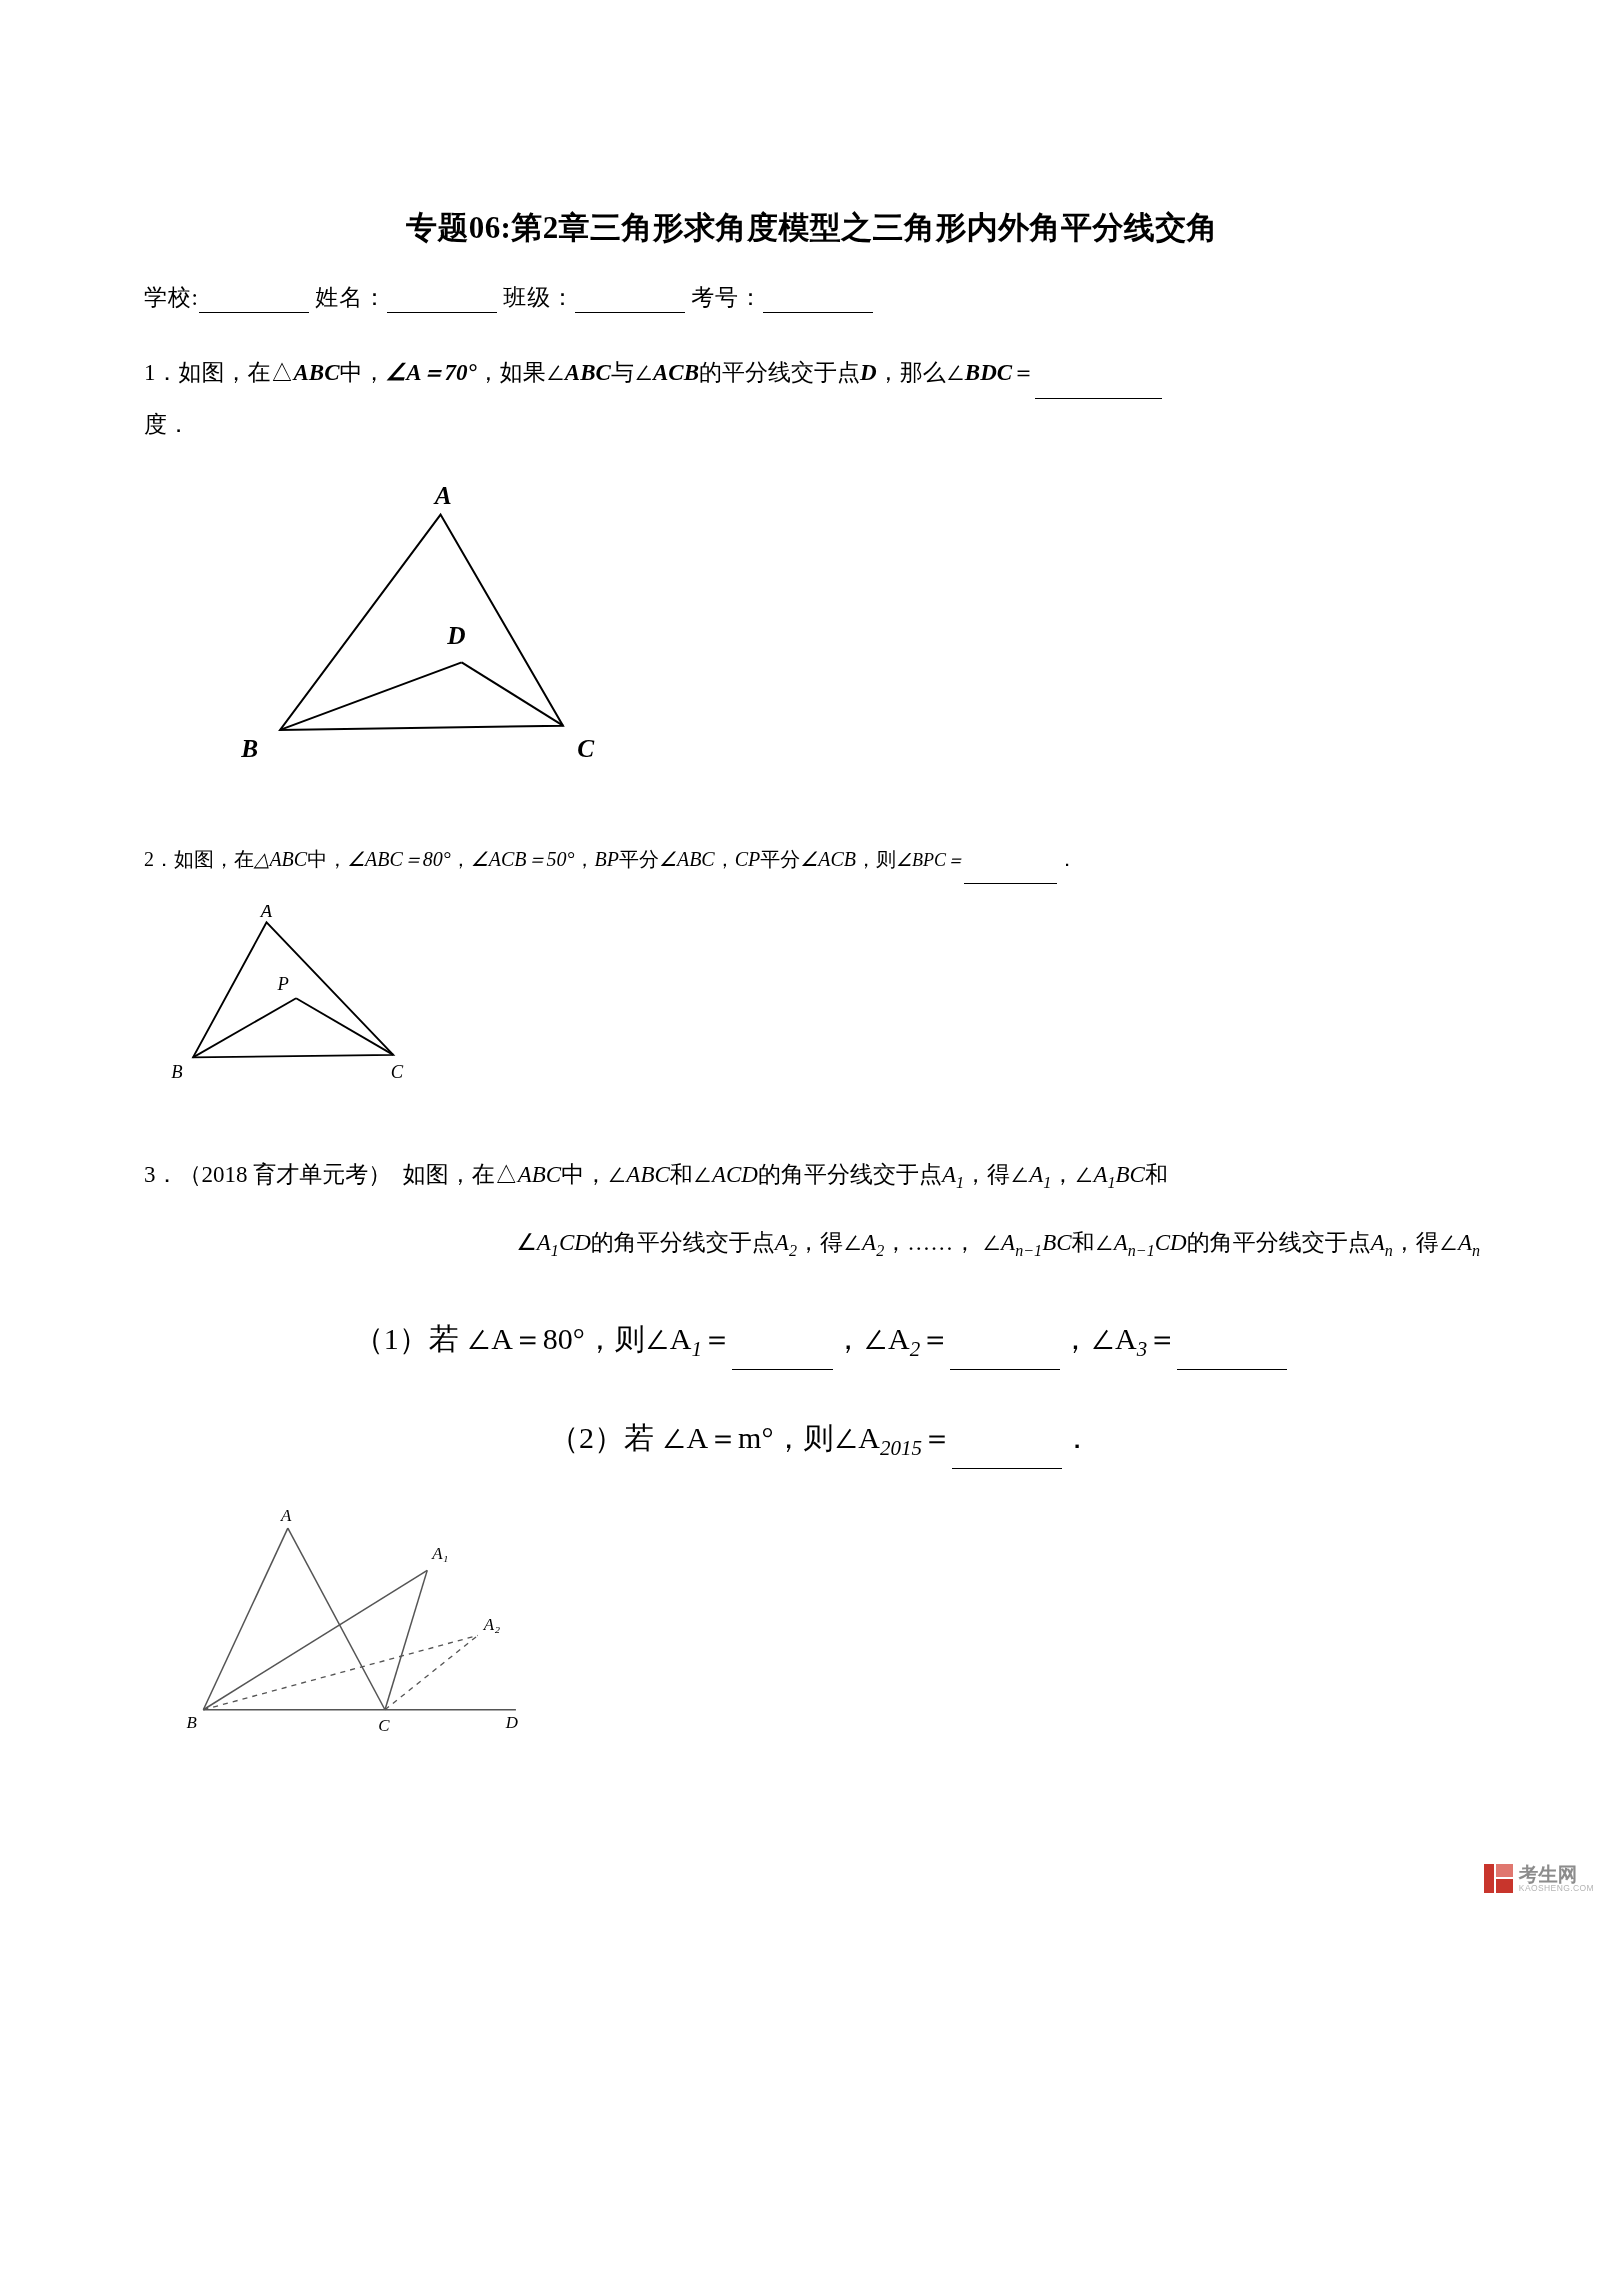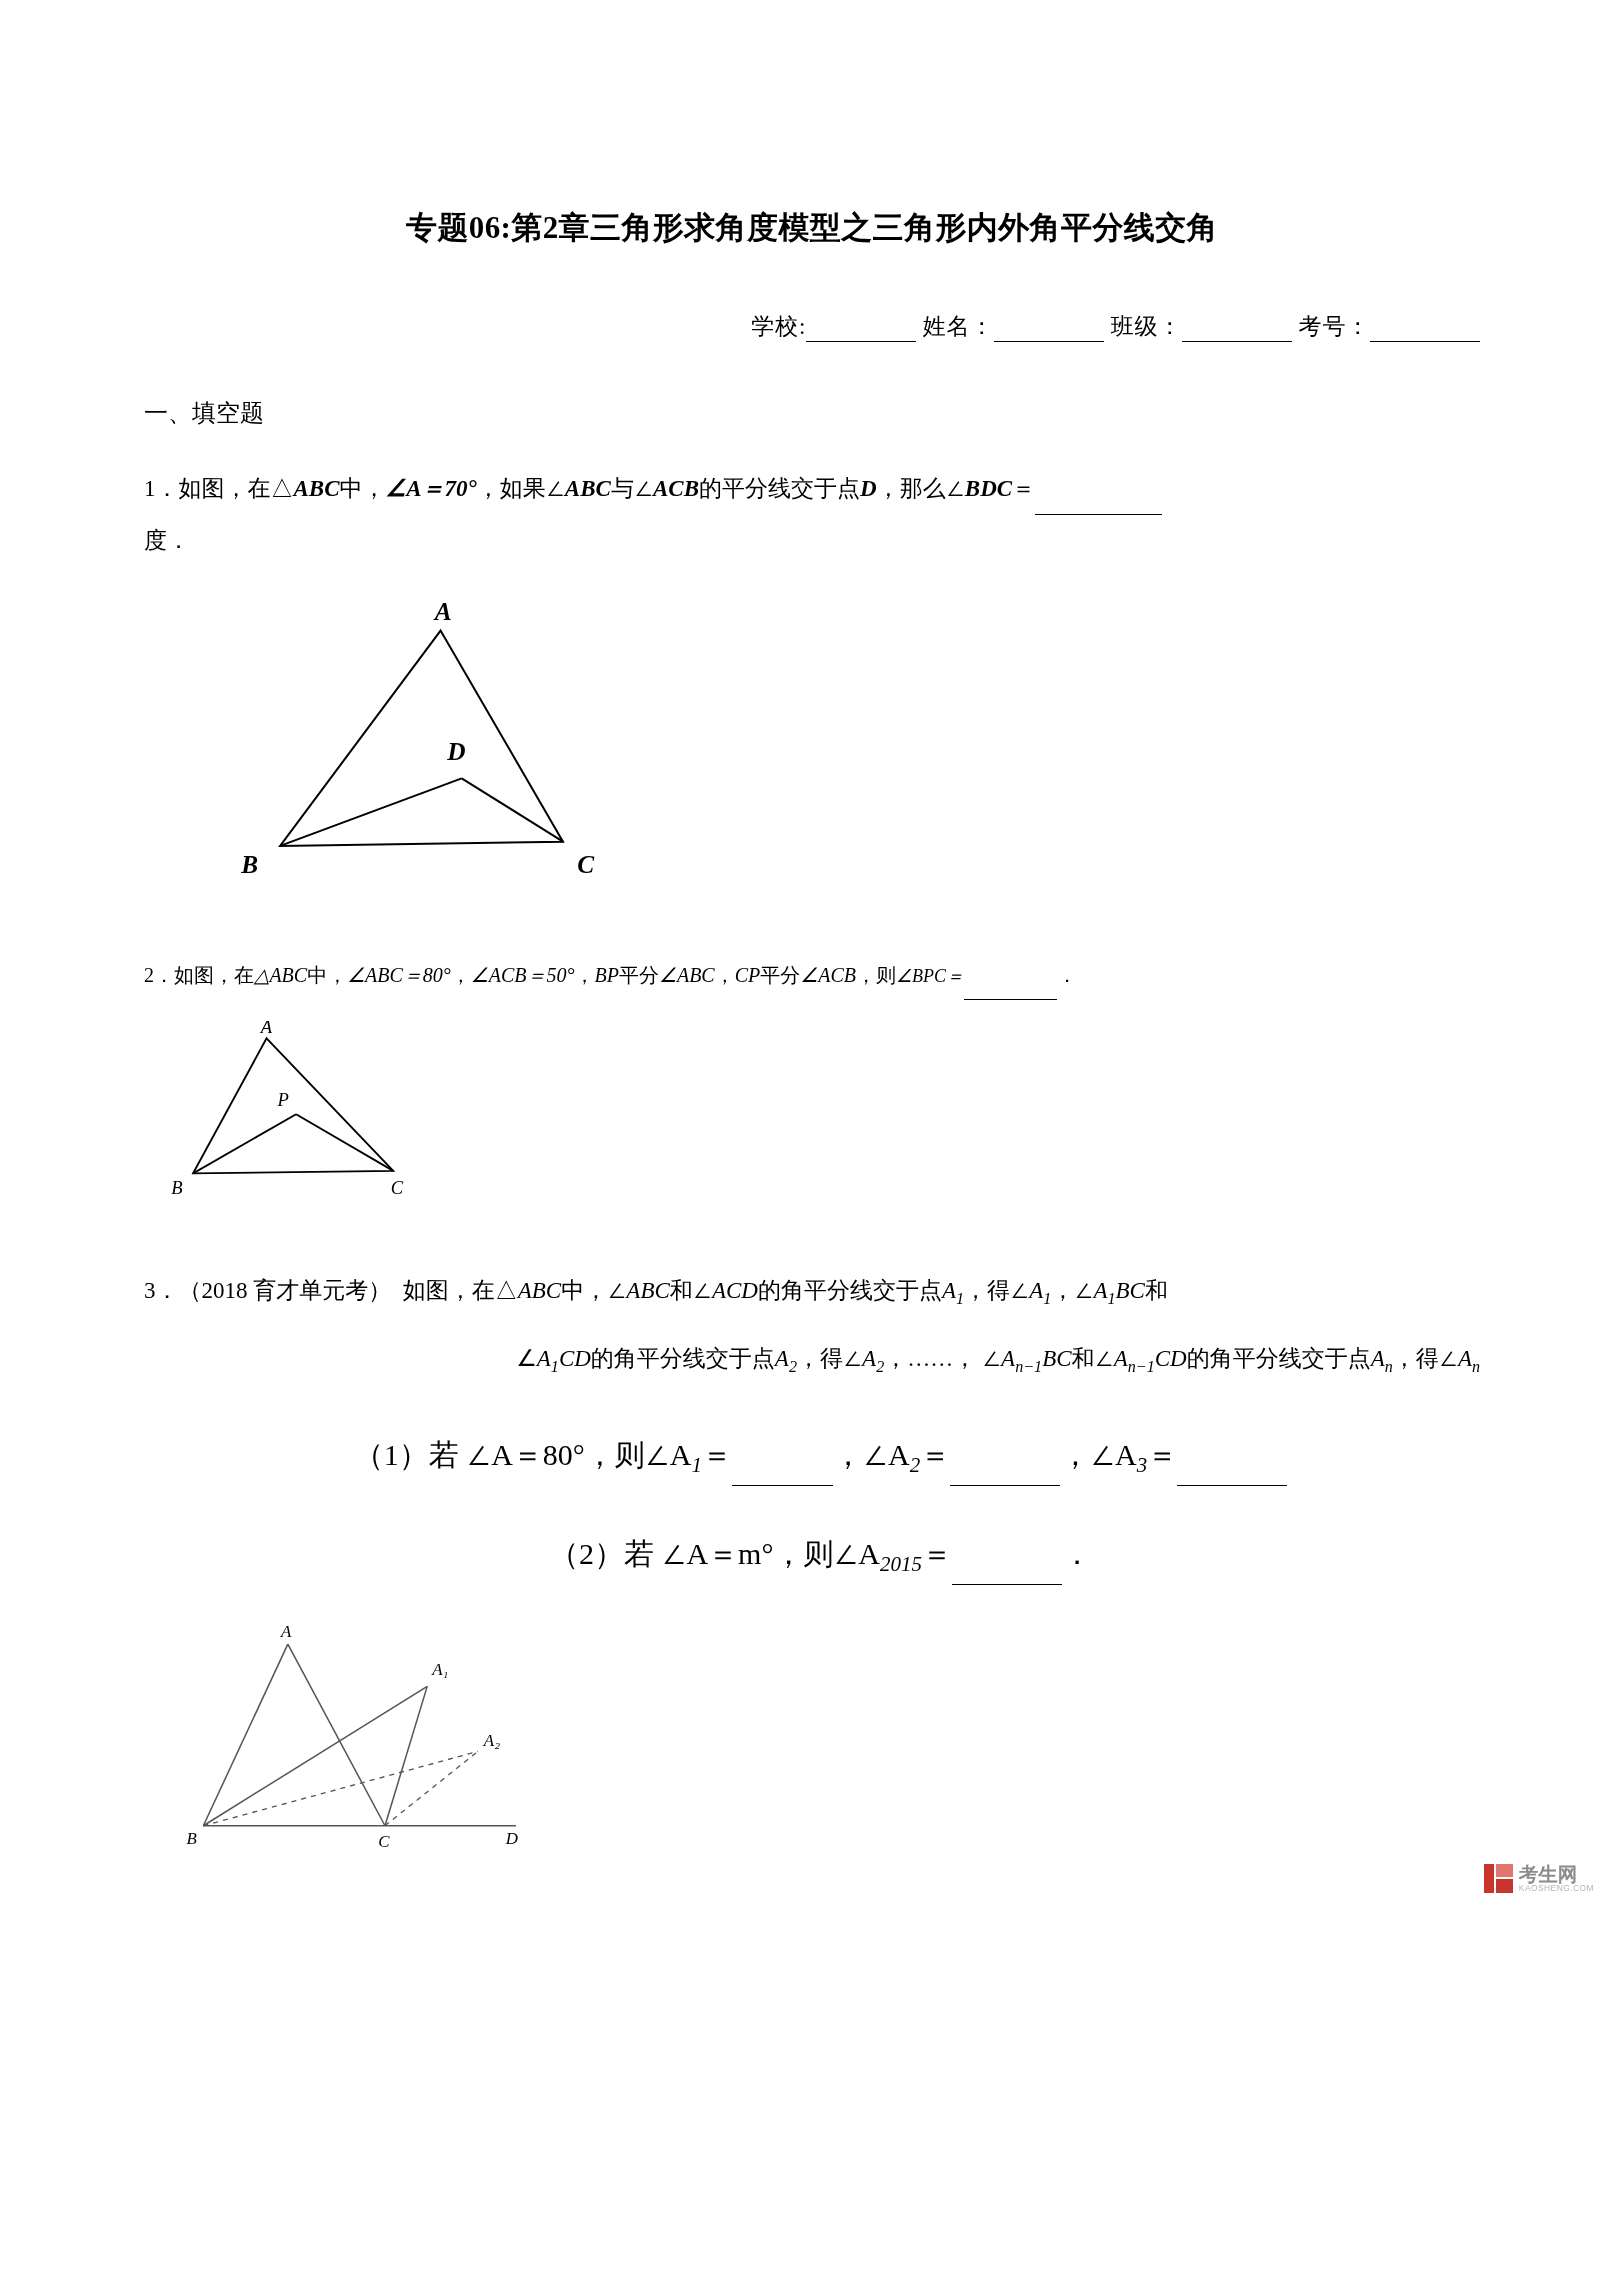--- a/index.html
+++ b/index.html
@@ -29,23 +29,23 @@
   }
   .doc-title {
     text-align: center;
     font-weight: bold;
     font-size: 31px;
     letter-spacing: 0.4px;
     margin-top: 207px;
     font-family: "Liberation Serif", serif;
   }
   .info-line {
-    text-align: right;
+    text-align: left;
     font-size: 23px;
-    margin-top: 62px;
+    margin-top: 33px;
     letter-spacing: 0.8px;
   }
   .section-head {
     font-size: 24px;
     margin-top: 55px;
     margin-left: 0px;
   }
   .q {
     font-size: 23px;
     line-height: 52px;
@@ -117,21 +117,20 @@
 
     <div class="doc-title">专题06:第2章三角形求角度模型之三角形内外角平分线交角</div>
 
     <div class="info-line">
       <span>学校:</span><span class="ul-blank w130"></span>
       <span>姓名：</span><span class="ul-blank w130"></span>
       <span>班级：</span><span class="ul-blank w130"></span>
       <span>考号：</span><span class="ul-blank w130"></span>
     </div>
 
-    <div class="section-head">一、填空题</div>
 
     <div class="q">
       <span>1．</span><span>如图，在△</span><span class="bi">ABC</span><span>中，</span><span class="bi">∠A＝70°</span><span>，如果∠</span><span class="bi">ABC</span><span>与∠</span><span class="bi">ACB</span><span>的平分线交于点</span><span class="bi">D</span><span>，那么∠</span><span class="bi">BDC</span><span>＝</span><span class="ul-blank w150"></span>
       <div>度．</div>
     </div>
 
     <div class="fig" style="margin-top:34px; margin-left:85px;">
       <svg width="440" height="304" viewBox="0 0 520 360">
         <polygon points="250,35 60,290 395,285" fill="none" stroke="#000" stroke-width="2.4"></polygon>
         <line x1="60" y1="290" x2="275" y2="210" stroke="#000" stroke-width="2.4"></line>

